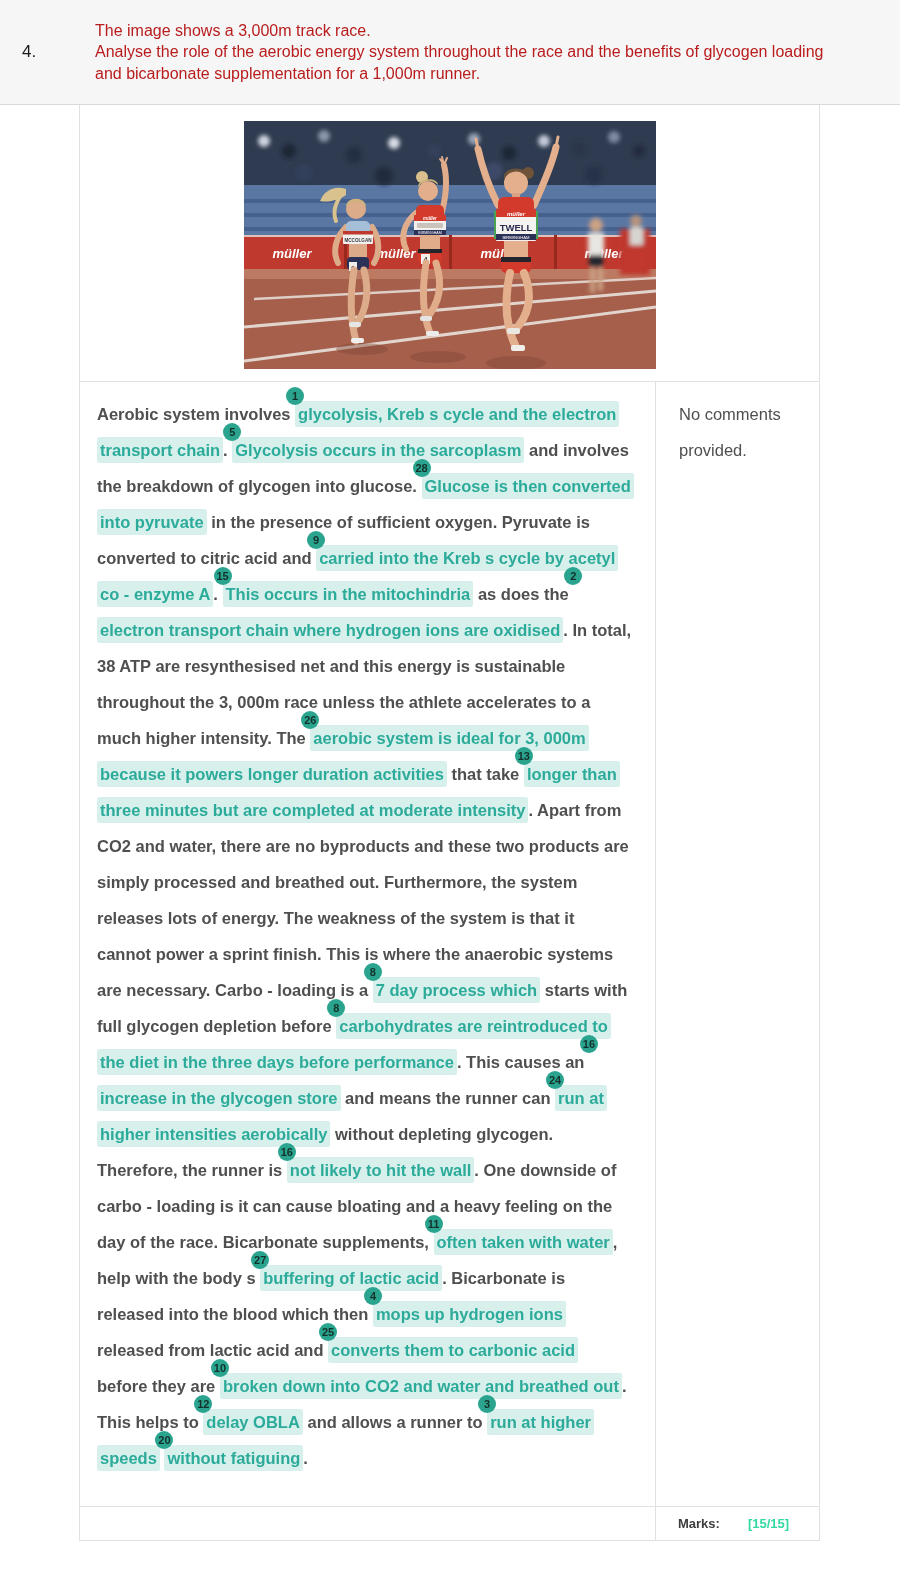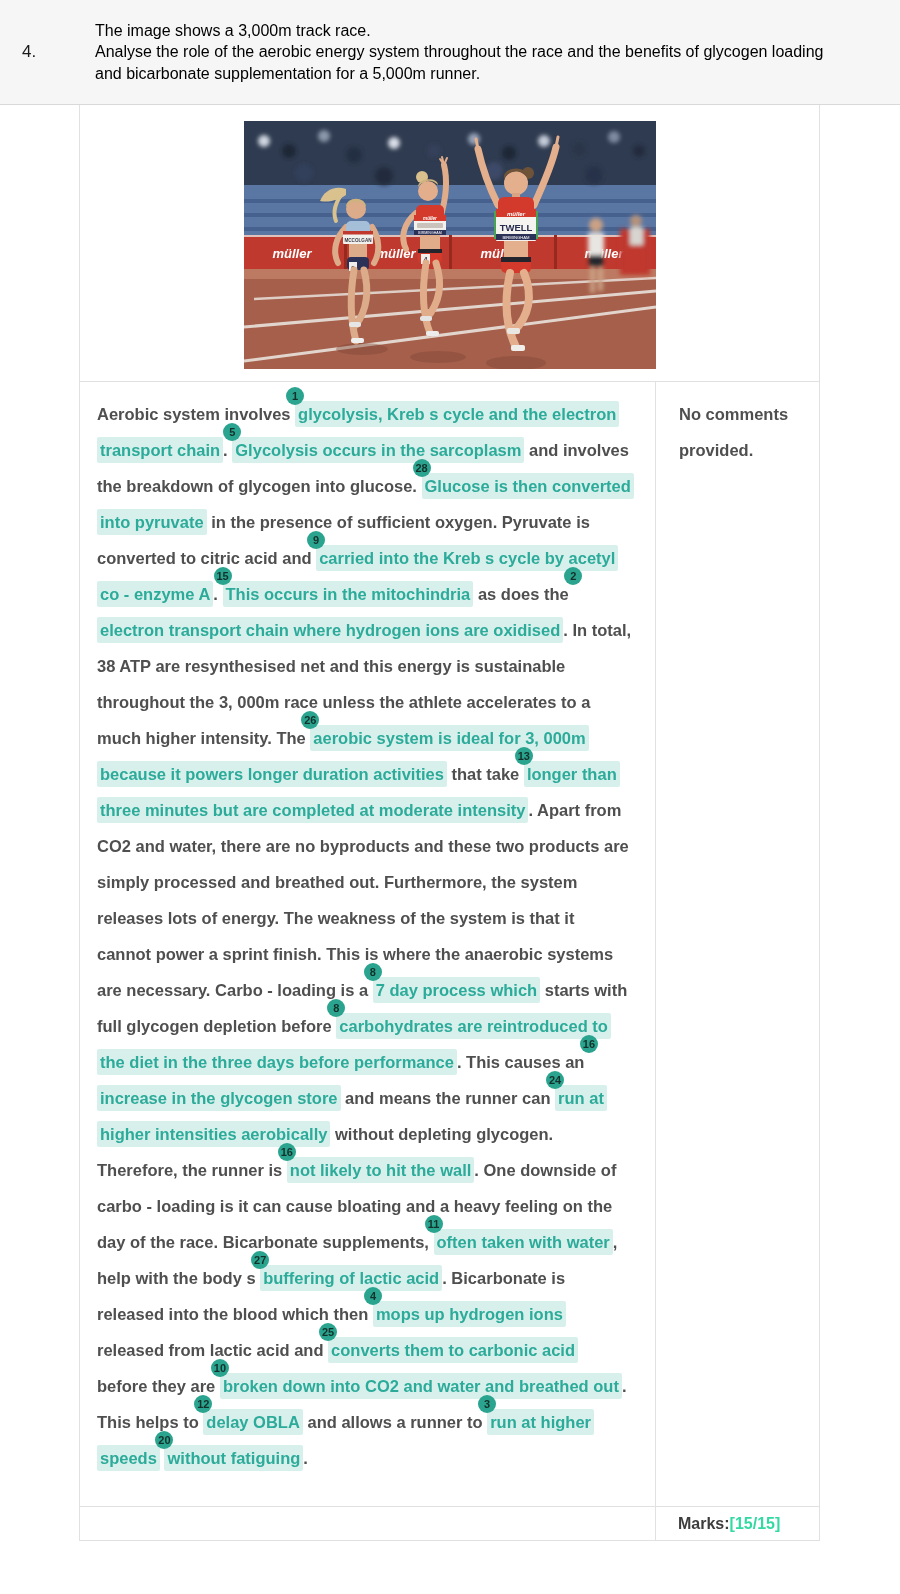--- a/index.html
+++ b/index.html
@@ -4,69 +4,69 @@
 <style>
   html,body{margin:0;padding:0;background:#ffffff;}
   body{width:900px;font-family:"Liberation Sans",sans-serif;-webkit-font-smoothing:antialiased;}
 
   
   .qheader{
     box-sizing:border-box;min-height:105px;background:#f6f6f7;
     border-bottom:1px solid #d9d9d9;display:flex;align-items:center;
   }
   .qnum{width:73px;padding-left:22px;flex:none;font-size:17px;color:#1b1b1b;}
-  .qtext{max-width:748px;font-size:16px;line-height:21.5px;color:#000000;padding:10px 0;}
+  .qtext{max-width:748px;font-size:16px;line-height:21.5px;color:#b91c1c;padding:10px 0;}
 
   
   .panel{
     margin-left:79px;width:741px;box-sizing:border-box;background:#fff;
     border:1px solid #e1e1e1;border-top:none;
   }
   .photo-row{padding:16px 0 12px 0;text-align:center;border-bottom:1px solid #e1e1e1;}
   .photo-row svg{width:412px;height:248px;display:inline-block;vertical-align:top;}
 
   .body-row{display:flex;align-items:stretch;}
   .answer{
     box-sizing:border-box;width:576px;flex:none;border-right:1px solid #e1e1e1;
     padding:14px 23px 30px 17px;
     font-size:16.5px;font-weight:700;line-height:36px;color:#4f4f4f;
   }
   .comments{
     box-sizing:border-box;flex:1;padding:14px 16px 0 23px;
-    font-size:16.5px;font-weight:700;line-height:36px;color:#4f4f4f;
+    font-size:16.5px;font-weight:400;line-height:36px;color:#4f4f4f;
   }
 
   .hl{
     color:var(--hl,#2cab9a);background:var(--hlbg,#d8f0ec);
     padding:4px 3px;border-radius:2px;
     -webkit-box-decoration-break:clone;box-decoration-break:clone;
   }
   .badge-anchor{position:relative;display:inline-block;width:0;height:0;overflow:visible;}
   .badge{
     position:absolute;left:-9px;bottom:15px;width:18px;height:18px;border-radius:50%;
     background:var(--badge,#2aa48f);color:#14302a;font-size:11px;font-weight:700;
     display:flex;align-items:center;justify-content:center;line-height:1;
   }
 
   .marks-row{display:flex;border-top:1px solid #e1e1e1;height:33px;}
   .marks-left{box-sizing:border-box;width:576px;flex:none;border-right:1px solid #e1e1e1;}
   .marks-cell{flex:1;display:flex;align-items:center;padding-left:22px;
-    font-size:16px;font-weight:700;color:#3d3d3d;}
+    font-size:13px;font-weight:700;color:#3d3d3d;gap:28px;}
   .marks-val{color:var(--marks,#32d9a2);text-align:center;}
 
   .page-bottom{height:24px;background:#ffffff;}
 </style>
 </head>
 <body>
 
 <div class="qheader">
   <div class="qnum">4.</div>
   <div class="qtext">
     <div>The image shows a 3,000m track race.</div>
-    <div>Analyse the role of the aerobic energy system throughout the race and the benefits of glycogen loading and bicarbonate supplementation for a 5,000m runner.</div>
+    <div>Analyse the role of the aerobic energy system throughout the race and the benefits of glycogen loading and bicarbonate supplementation for a 1,000m runner.</div>
   </div>
 </div>
 
 <div class="panel">
 
   <div class="photo-row">
     <svg viewBox="0 0 412 248" xmlns="http://www.w3.org/2000/svg" role="img" aria-label="Three female runners at the finish of a 3,000m track race">
       <defs>
         <filter id="blur1" x="-30%" y="-30%" width="160%" height="160%">
             <feGaussianBlur stdDeviation="2.2"></feGaussianBlur>

